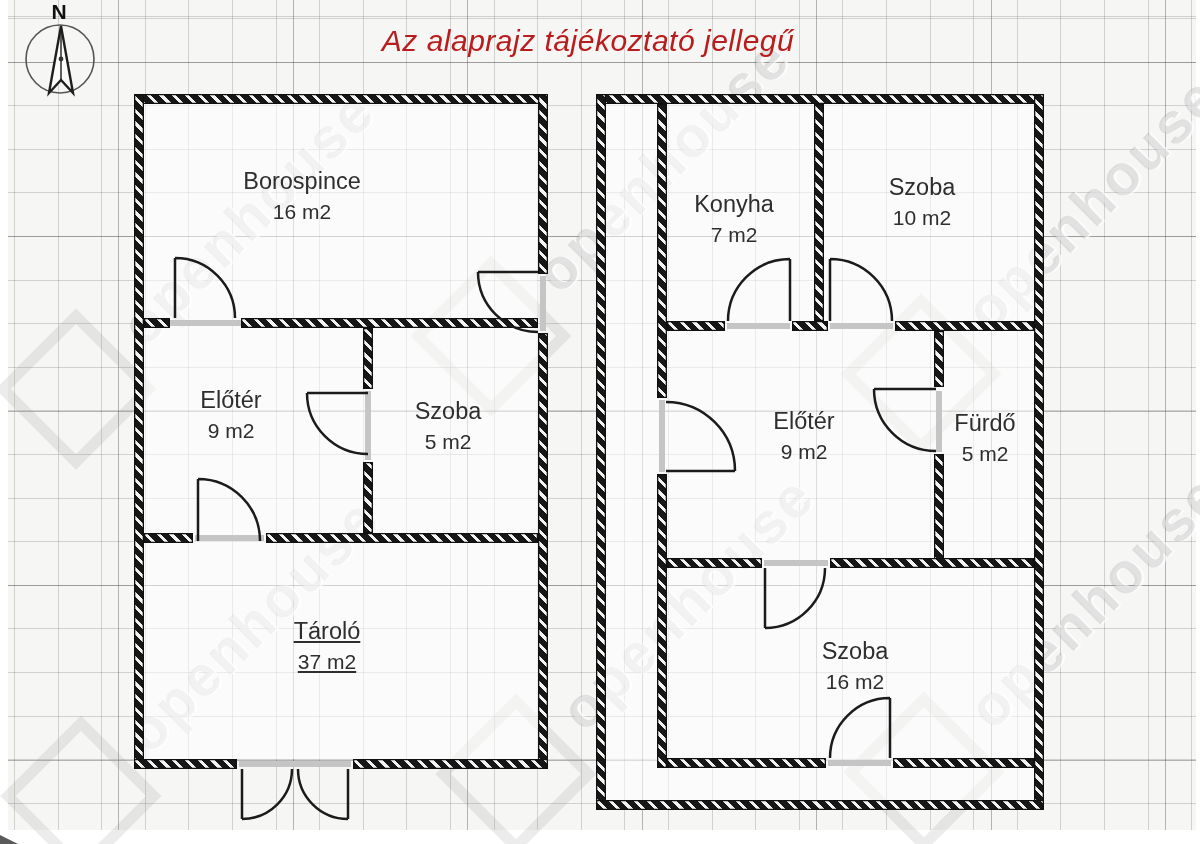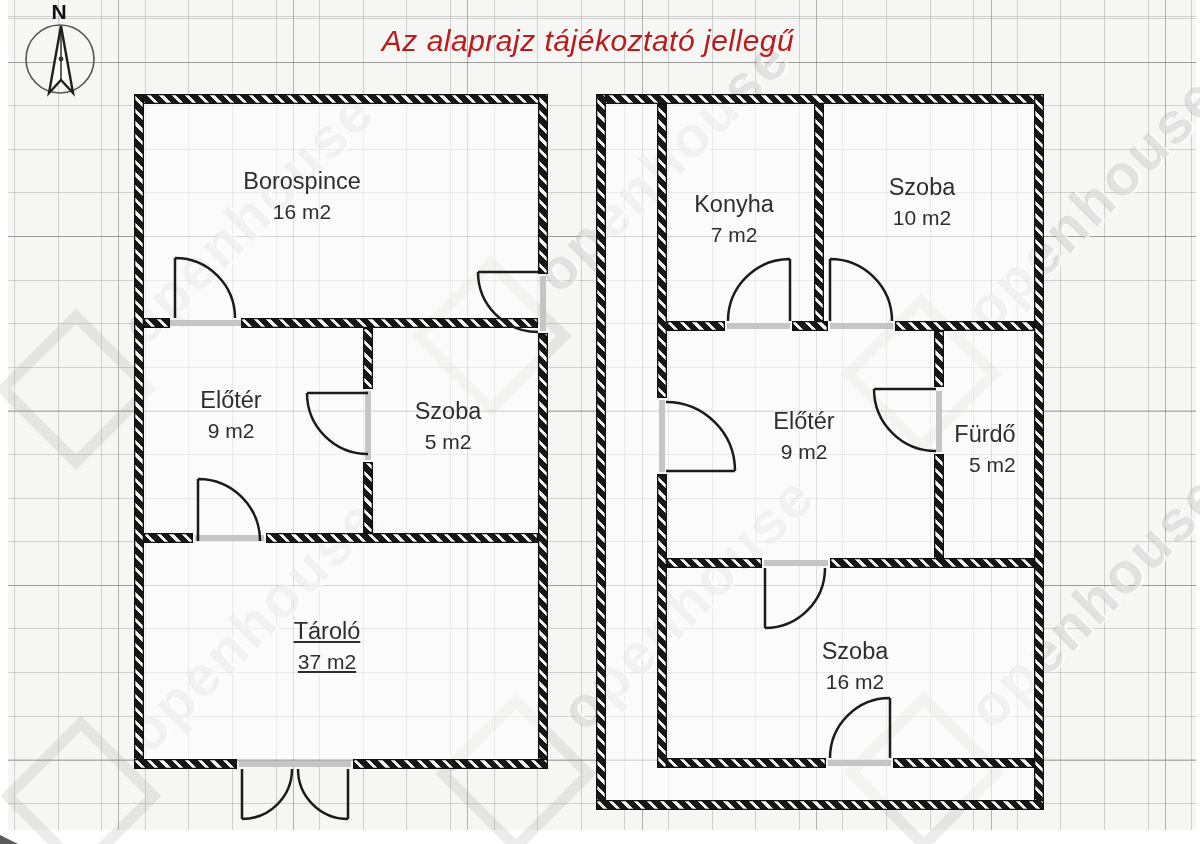--- a/index.html
+++ b/index.html
@@ -180,21 +180,21 @@
     <span class="ar">7 m2</span>
   </div>
   <div class="lbl" style="left:922px; top:172px;">
     <span class="nm">Szoba</span>
     <span class="ar">10 m2</span>
   </div>
   <div class="lbl" style="left:804px; top:406px;">
     <span class="nm">Előtér</span>
     <span class="ar">9 m2</span>
   </div>
-  <div class="lbl" style="left:985px; top:419px;text-align:right;">
+  <div class="lbl" style="left:985px; top:408px;">
     <span class="nm">Fürdő</span>
     <span class="ar">5 m2</span>
   </div>
   <div class="lbl" style="left:855px; top:636px;">
     <span class="nm">Szoba</span>
     <span class="ar">16 m2</span>
   </div>
 
   <div class="page-curl"></div>
 </div>

